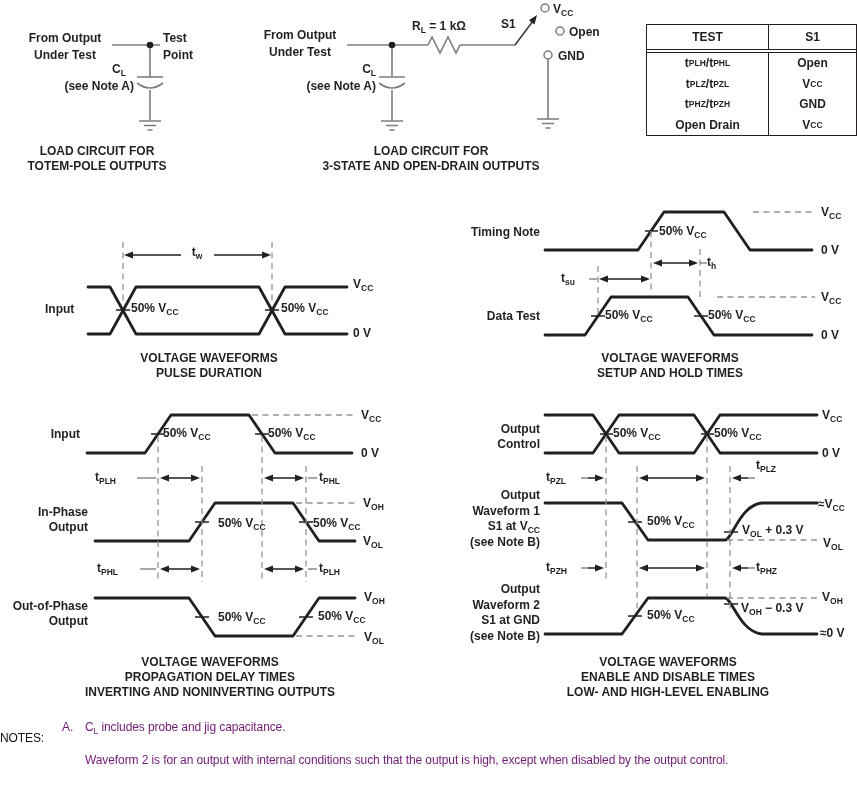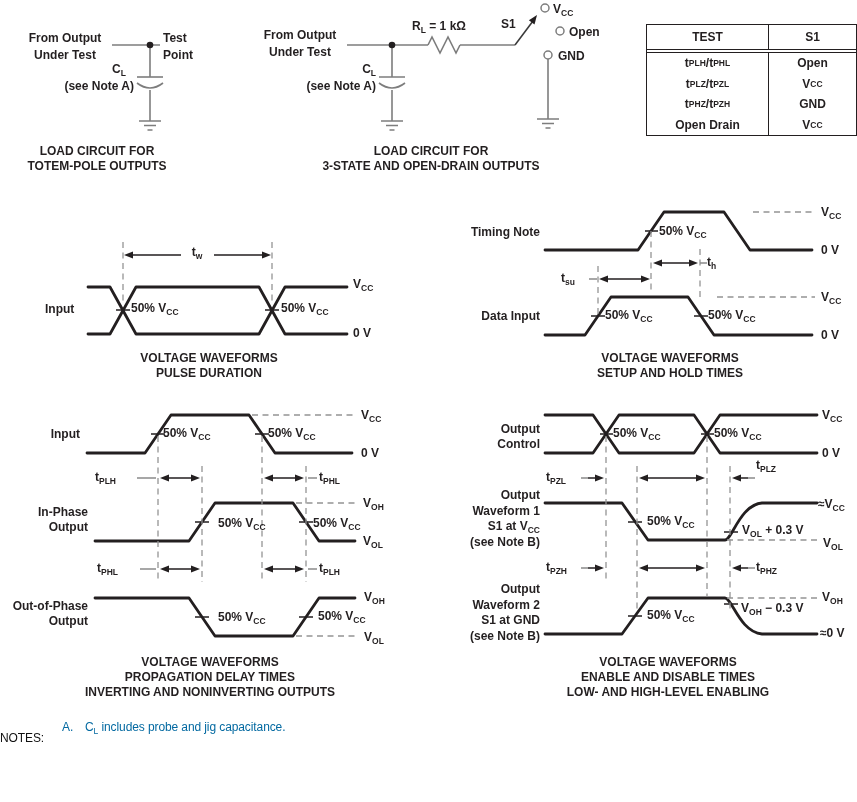--- a/index.html
+++ b/index.html
@@ -15,21 +15,21 @@
   sub{font-size:8.5px;vertical-align:-2.5px;line-height:0;}
   
   .tbl{position:absolute;left:646px;top:24px;width:209px;border:1.6px solid #231f20;
        font:700 12px "Liberation Sans",sans-serif;color:#231f20;background:#fff;}
   .trow{display:grid;grid-template-columns:122px 1fr;height:20.5px;}
   .trow.thead{height:24px;border-bottom:4px double #231f20;}
   .tc{display:flex;align-items:center;justify-content:center;}
   .tc.c1{border-right:1.6px solid #231f20;}
   
   .nh{position:absolute;left:0;font:400 12px/14px "Liberation Sans",sans-serif;color:#111;white-space:nowrap;letter-spacing:-0.1px;margin-top:11px;}
-  .note{position:absolute;left:62px;font:400 12px/14px "Liberation Sans",sans-serif;color:#0369a1;white-space:nowrap;letter-spacing:-0.1px;}
+  .note{position:absolute;left:62px;font:400 12px/14px "Liberation Sans",sans-serif;color:#701a75;white-space:nowrap;letter-spacing:-0.1px;}
   .note .nl{display:inline-block;width:23px;}
   
   .w{fill:none;stroke:#231f20;stroke-width:2.8;stroke-linejoin:round;stroke-linecap:round;}
   .cw{fill:none;stroke:#7d7d7d;stroke-width:1.6;}
   .sw{fill:none;stroke:#3a3a3a;stroke-width:1.6;}
   .d{fill:none;stroke:#949494;stroke-width:1.3;stroke-dasharray:6 4.5;}
   .t{stroke:#231f20;stroke-width:1.4;}
   .a{stroke:#231f20;stroke-width:1.5;}
   .g{stroke:#8a8a8a;stroke-width:1.3;}
   .ah{fill:#231f20;stroke:none;}
@@ -175,21 +175,21 @@
 
   <div class="lbl" style="left:45px;top:302px">Input</div>
   <div class="lbl c" style="left:197px;top:245px">t<sub>w</sub></div>
   <div class="lbl" style="left:131px;top:301px">50% V<sub>CC</sub></div>
   <div class="lbl" style="left:281px;top:301px">50% V<sub>CC</sub></div>
   <div class="lbl" style="left:353px;top:277px">V<sub>CC</sub></div>
   <div class="lbl" style="left:353px;top:326px">0 V</div>
   <div class="lbl c mlc" style="left:209px;top:351px">VOLTAGE WAVEFORMS<br>PULSE DURATION</div>
 
   <div class="lbl rt" style="right:317px;top:225px">Timing Note</div>
-  <div class="lbl rt" style="right:317px;top:309px">Data Input</div>
+  <div class="lbl rt" style="right:317px;top:309px">Data Test</div>
   <div class="lbl" style="left:561px;top:271px">t<sub>su</sub></div>
   <div class="lbl" style="left:707px;top:255px">t<sub>h</sub></div>
   <div class="lbl" style="left:659px;top:224px">50% V<sub>CC</sub></div>
   <div class="lbl" style="left:605px;top:308px">50% V<sub>CC</sub></div>
   <div class="lbl" style="left:708px;top:308px">50% V<sub>CC</sub></div>
   <div class="lbl" style="left:821px;top:205px">V<sub>CC</sub></div>
   <div class="lbl" style="left:821px;top:243px">0 V</div>
   <div class="lbl" style="left:821px;top:290px">V<sub>CC</sub></div>
   <div class="lbl" style="left:821px;top:328px">0 V</div>
   <div class="lbl c mlc" style="left:670px;top:351px">VOLTAGE WAVEFORMS<br>SETUP AND HOLD TIMES</div>
@@ -233,14 +233,17 @@
   <div class="lbl" style="left:742px;top:523px">V<sub>OL</sub> + 0.3 V</div>
   <div class="lbl" style="left:822px;top:590px">V<sub>OH</sub></div>
   <div class="lbl" style="left:741px;top:601px">V<sub>OH</sub> − 0.3 V</div>
   <div class="lbl" style="left:820px;top:626px">≈0 V</div>
   <div class="lbl c mlc" style="left:668px;top:655px">VOLTAGE WAVEFORMS<br>ENABLE AND DISABLE TIMES<br>LOW- AND HIGH-LEVEL ENABLING</div>
 
   <div class="nh" style="top:720px">NOTES:</div>
   <div class="note" style="top:720px">
     <span class="nl">A.</span><span class="nt">C<sub>L</sub> includes probe and jig capacitance.</span>
   </div>
+  <div class="note" style="top:753px">
+    <span class="nl"></span><span class="nt">Waveform 2 is for an output with internal conditions such that the output is high, except when disabled by the output control.</span>
+  </div>
 
 </div>
 
 </body></html>

